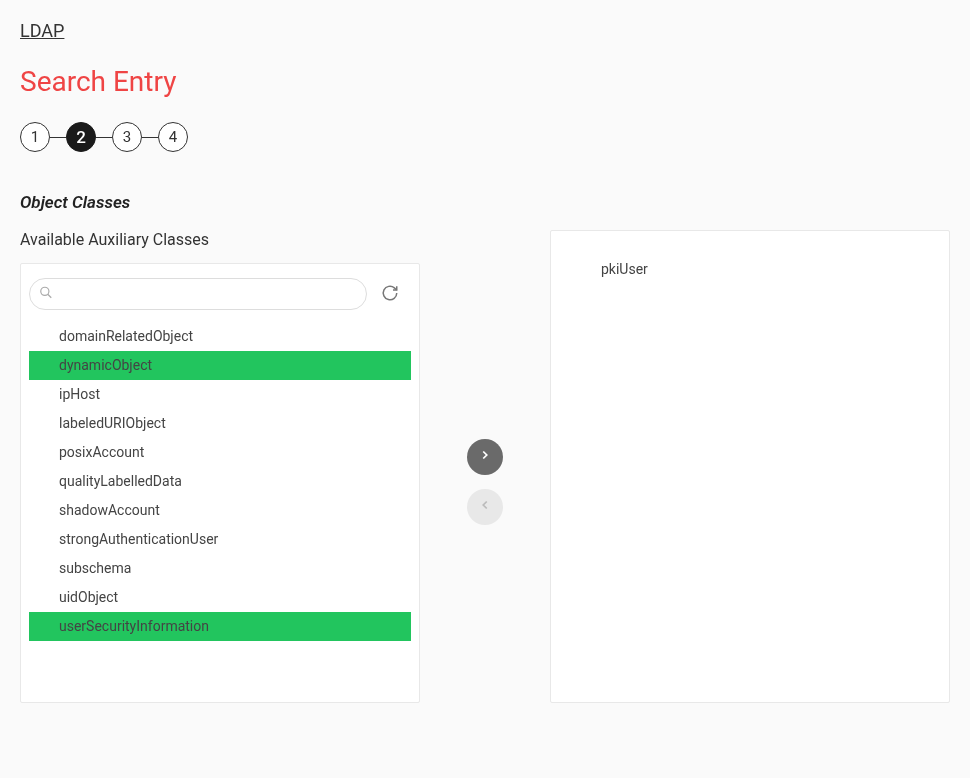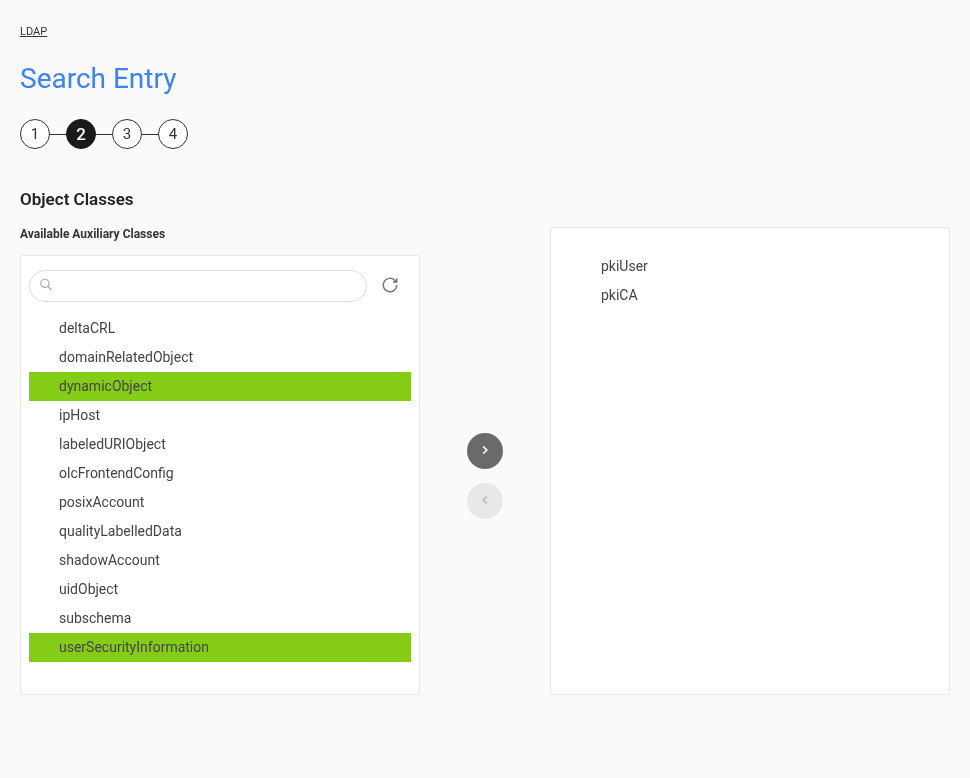--- a/index.html
+++ b/index.html
@@ -8,31 +8,31 @@
       padding: 0;
     }
     body {
       font-family: -apple-system, BlinkMacSystemFont, "Segoe UI", Roboto, "Helvetica Neue", Arial, sans-serif;
       background: #fafafa;
       color: #1a1a1a;
       padding: 20px;
       width: 970px;
     }
     .breadcrumb {
-      font-size: 11px;
+      font-size: 18px;
       color: #333;
       text-decoration: underline;
       margin-bottom: 24px;
       display: inline-block;
     }
     .page-title {
       font-size: 28px;
       font-weight: 400;
       margin-bottom: 24px;
-      color: #3b82f6;
+      color: #ef4444;
     }
     .wizard-steps {
       display: flex;
       align-items: center;
       margin-bottom: 40px;
     }
     .step {
       width: 30px;
       height: 30px;
       border-radius: 50%;
@@ -55,36 +55,37 @@
     .step-connector {
       width: 16px;
       height: 1px;
       background: #333;
     }
     .section-title {
       font-size: 17px;
       font-weight: 600;
       margin-bottom: 18px;
       color: #222;
+      font-style: italic;
     }
     .dual-list {
       display: flex;
       align-items: stretch;
       gap: 0;
     }
     .list-panel {
       flex: 1;
       display: flex;
       flex-direction: column;
     }
     .list-label {
-      font-size: 12px;
+      font-size: 16px;
       color: #333;
       margin-bottom: 14px;
-      font-weight: 700;
+      font-weight: 400;
     }
     .list-box {
       border: 1px solid #e8e8e8;
       background: #fff;
       border-radius: 2px;
       flex: 1;
       min-height: 440px;
       padding: 14px 8px 8px 8px;
     }
     .search-row {
@@ -129,21 +130,21 @@
       margin-top: 4px;
     }
     .class-item {
       padding: 4px 8px 4px 30px;
       font-size: 14px;
       color: #444;
       cursor: pointer;
       line-height: 1.5;
     }
     .class-item.highlighted {
-      background: #84cc16;
+      background: #22c55e;
     }
     .selected-list {
       list-style: none;
       padding: 10px 8px;
     }
     .selected-list .class-item {
       padding-left: 34px;
       cursor: default;
     }
     .transfer-controls {
@@ -212,31 +213,30 @@
         <button class="refresh-btn">
           <span>
             <svg width="18" height="18" viewBox="0 0 24 24" fill="none" stroke="currentColor" stroke-width="2">
                 <path d="M21 12a9 9 0 1 1-3.2-6.9L21 8"></path>
                 <polyline points="21 3 21 8 16 8"></polyline>
               </svg>
           </span>
         </button>
       </div>
       <ul class="class-list" id="available-list">
-          <li class="class-item">deltaCRL</li>
           <li class="class-item">domainRelatedObject</li>
           <li class="class-item highlighted">dynamicObject</li>
           <li class="class-item">ipHost</li>
           <li class="class-item">labeledURIObject</li>
-          <li class="class-item">olcFrontendConfig</li>
           <li class="class-item">posixAccount</li>
           <li class="class-item">qualityLabelledData</li>
           <li class="class-item">shadowAccount</li>
+          <li class="class-item">strongAuthenticationUser</li>
+          <li class="class-item">subschema</li>
           <li class="class-item">uidObject</li>
-          <li class="class-item">subschema</li>
           <li class="class-item highlighted">userSecurityInformation</li>
         </ul>
     </div>
   </div>
 
   <div class="transfer-controls">
     <button class="transfer-btn" id="add-btn">
       <span>
         <svg width="14" height="14" viewBox="0 0 24 24" fill="none" stroke="currentColor" stroke-width="3">
             <polyline points="9 18 15 12 9 6"></polyline>
@@ -249,21 +249,20 @@
             <polyline points="15 18 9 12 15 6"></polyline>
           </svg>
       </span>
     </button>
   </div>
 
   <div class="list-panel">
     <div class="list-box">
       <ul class="selected-list" id="selected-list">
           <li class="class-item">pkiUser</li>
-          <li class="class-item">pkiCA</li>
         </ul>
     </div>
   </div>
 
 </div>
 
 
 
 
 

